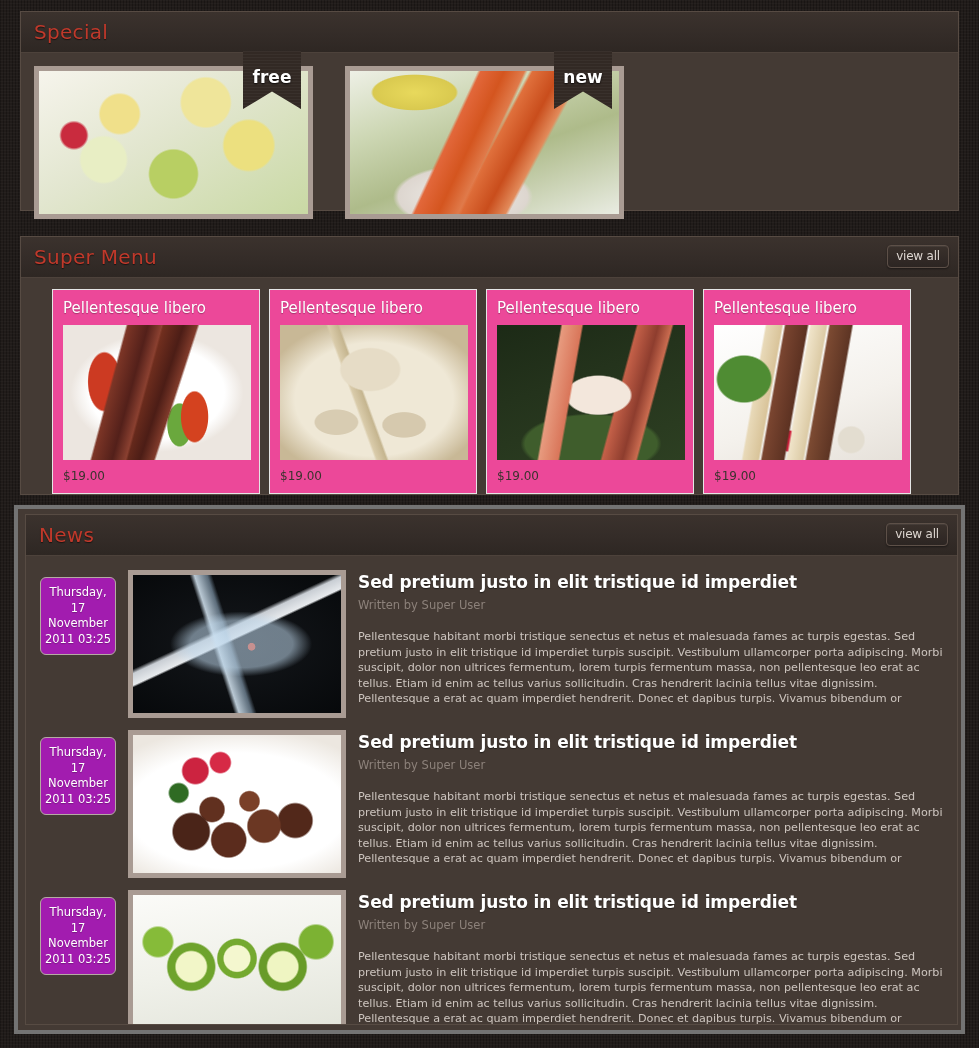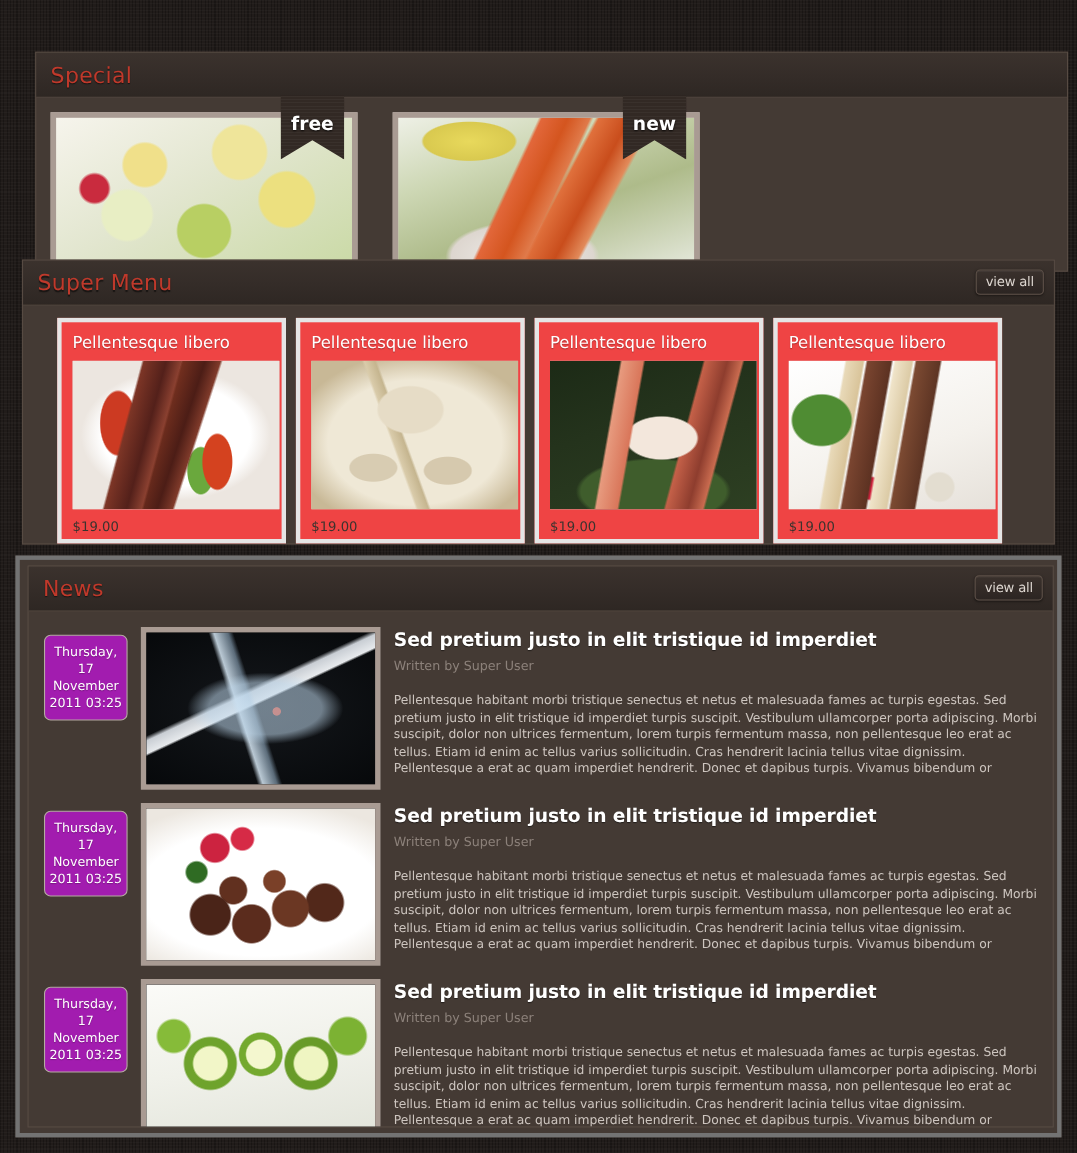--- a/index.html
+++ b/index.html
@@ -57,22 +57,22 @@
     line-height: 21px;
     text-align: center;
     box-shadow: inset 0 1px 0 rgba(255,255,255,0.06), 0 1px 2px rgba(0,0,0,0.4);
     cursor: pointer;
     letter-spacing: -0.2px;
   }
 
   
   #special {
     position: absolute;
-    left: 32px; top: 11px;
-    width: 939px; height: 200px; margin-top: 36px;
+    left: 20px; top: 11px;
+    width: 939px; height: 200px;
   }
   .special-row {
     display: flex;
     gap: 16px;
     padding: 13px 13px 0 13px;
   }
   .special-cell {
     position: relative;
     width: 295px;
     height: 154px;
@@ -117,22 +117,22 @@
     width: 939px; height: 259px;
   }
   .menu-row {
     display: flex;
     gap: 9px;
     padding: 11px 9px 0 31px;
   }
   .menu-card {
     width: 208px;
     height: 205px;
-    background: #ef4444;
-    border: 4px solid #e5e5e5;
+    background: #ec4899;
+    border: 1px solid #e5e5e5;
     padding: 9px 10px 0 10px;
   }
   .menu-card-title {
     font-size: 15px;
     color: #ffffff;
     margin-bottom: 8px;
     white-space: nowrap;
     text-shadow: 0 1px 1px rgba(0,0,0,0.3);
   }
   .menu-img {

